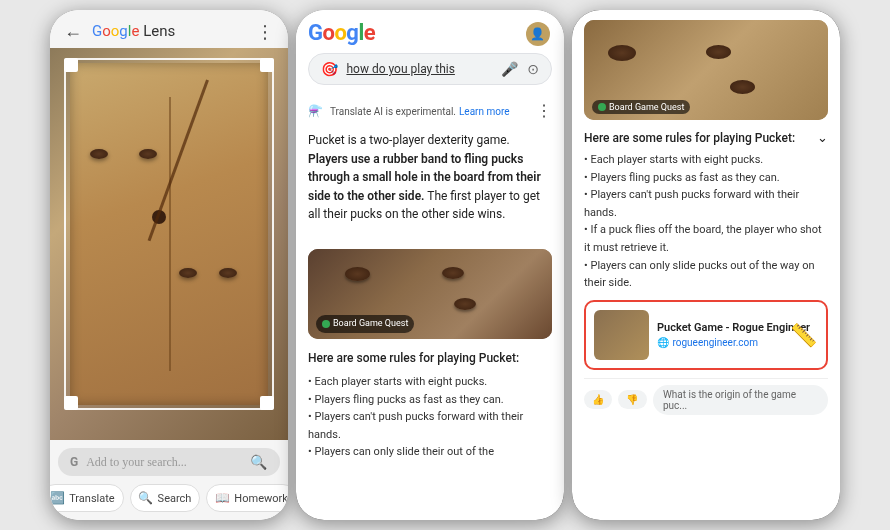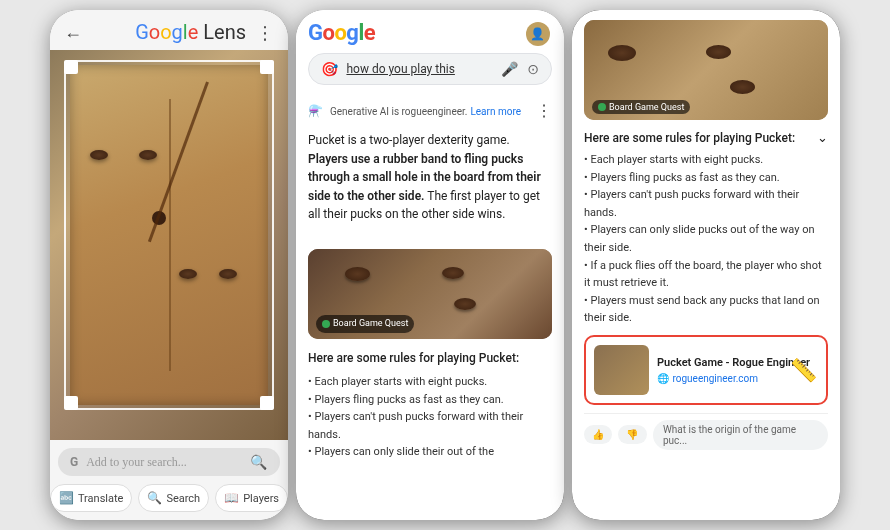--- a/index.html
+++ b/index.html
@@ -53,25 +53,25 @@
       display: flex;
       align-items: center;
       gap: 10px;
     }
     .lens-back-btn {
       font-size: 18px;
       color: #444;
       cursor: pointer;
     }
     .lens-title {
-      font-size: 20px;
+      font-size: 15px;
       color: #333;
       font-weight: 400;
       flex: 1;
-      text-align: right;
+      text-align: left;
     }
     .g-blue { color: #4285f4; }
     .g-red { color: #ea4335; }
     .g-yellow { color: #fbbc05; }
     .g-green { color: #34a853; }
     .lens-more-btn {
       font-size: 18px;
       color: #444;
     }
     .lens-image-area {
@@ -507,21 +507,21 @@
           <div class="lens-action-btn">
             <span class="lens-action-icon">🔤</span>
             <span>Translate</span>
           </div>
           <div class="lens-action-btn">
             <span class="lens-action-icon">🔍</span>
             <span>Search</span>
           </div>
           <div class="lens-action-btn">
             <span class="lens-action-icon">📖</span>
-            <span>Players</span>
+            <span>Homework</span>
           </div>
         </div>
       </div>
     </div>
   </div>
 
   <div class="phone phone-2">
     <div class="phone-screen">
       <div class="search-header" style="position:relative;">
         <div class="google-logo-main">
@@ -533,21 +533,21 @@
           <span class="search-input-text">how do you play this</span>
           <span class="search-mic">🎤</span>
           <span class="search-lens-btn">⊙</span>
         </div>
       </div>
 
       <div class="search-content">
         <div class="ai-notice">
           <div>
             <span class="ai-flask-icon">⚗️</span>
-            <span class="ai-notice-text">Generative AI is rogueengineer.</span>
+            <span class="ai-notice-text">Translate AI is experimental.</span>
             <span class="learn-more-link">Learn more</span>
           </div>
           <span class="ai-more-icon">⋮</span>
         </div>
 
         <div class="ai-description">
           <span>Pucket is a two-player dexterity game. </span><b>Players use a rubber band to fling pucks through a small hole in the board from their side to the other side.</b><span> The first player to get all their pucks on the other side wins.</span>
         </div>
 
         <div class="result-image-container">
@@ -592,23 +592,22 @@
 
         <div class="p3-rules-header">
           <span>Here are some rules for playing Pucket:</span>
           <span class="chevron-icon">⌄</span>
         </div>
 
         <ul class="p3-rules-list">
           <li>Each player starts with eight pucks.</li>
           <li>Players fling pucks as fast as they can.</li>
           <li>Players can't push pucks forward with their hands.</li>
+          <li>If a puck flies off the board, the player who shot it must retrieve it.</li>
           <li>Players can only slide pucks out of the way on their side.</li>
-          <li>If a puck flies off the board, the player who shot it must retrieve it.</li>
-          <li>Players must send back any pucks that land on their side.</li>
         </ul>
 
         <div class="highlight-card" style="position:relative;">
           <div class="highlight-img"></div>
           <div class="highlight-text-area">
             <div class="highlight-title">Pucket Game - Rogue Engineer</div>
             <div class="highlight-url">
               <span>🌐</span>
               <span>rogueengineer.com</span>
             </div>

